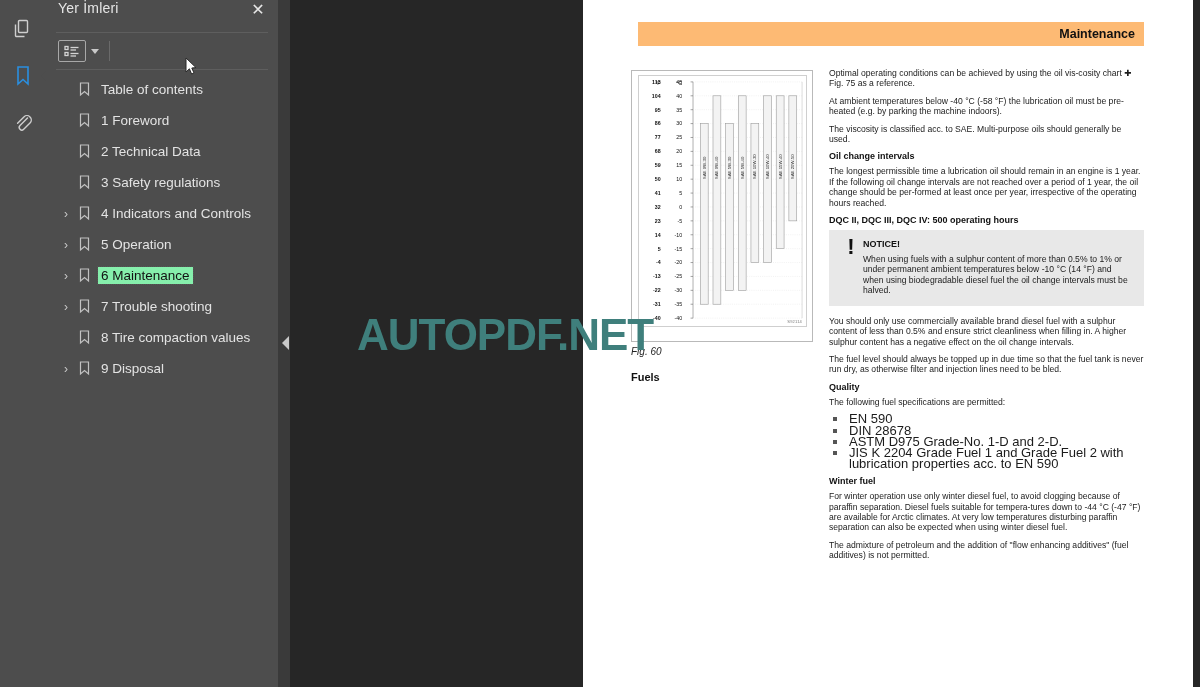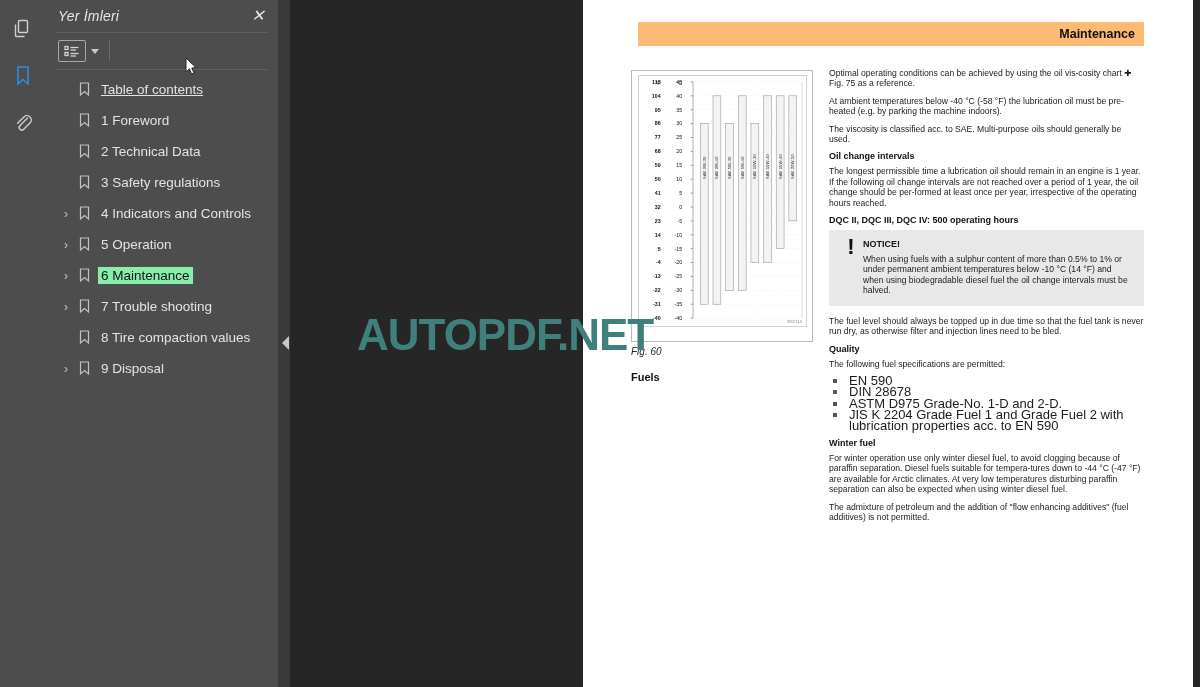--- a/index.html
+++ b/index.html
@@ -25,22 +25,22 @@
     content:"";position:absolute;right:-14px;top:50%;transform:translateY(-50%);
     width:0;height:0;border-top:13px solid transparent;border-bottom:13px solid transparent;
     border-right:13px solid #4d4d4d;
   }
   
   #bookmark-panel{
     position:absolute;left:46px;top:0;width:232px;height:687px;
     background:#4d4d4d;box-sizing:border-box;
   }
   #panel-header{
-    height:32px;display:flex;align-items:center;
-    padding:0 10px 0 12px;box-sizing:border-box;font-style:italic;
+    height:32px;display:flex;
+    padding:0 10px 0 12px;box-sizing:border-box;
   }
   #panel-title{
     color:#e6e6e6;font-size:14px;flex:1;letter-spacing:.2px;
   }
   #panel-close{
     color:#e6e6e6;font-size:16px;line-height:1;cursor:pointer;
     width:20px;height:20px;display:flex;align-items:center;justify-content:center;
   }
   .panel-rule{
     height:1px;background:#5e5e5e;margin:0 10px;
@@ -70,21 +70,21 @@
     width:16px;height:16px;flex:0 0 16px;display:flex;align-items:center;justify-content:center;
     color:#c8c8c8;font-size:12px;
   }
   .bm-caret.empty{visibility:hidden;}
   .bm-ico{
     width:20px;flex:0 0 20px;display:flex;align-items:center;justify-content:center;margin-right:4px;
   }
   .bm-label{
     color:#e3e3e3;font-size:13.5px;white-space:nowrap;padding:1px 3px;
   }
-  .bm-row.link .bm-label{text-decoration:underline;}
+  .bm-row.link .bm-label{}
   .bm-row.selected .bm-label{
     background:#86efac;color:#121212;outline:1px dotted #555;
   }
   
   #panel-edge{
     position:absolute;left:278px;top:0;width:12px;height:687px;background:#3a3a3a;
   }
   #collapse-handle{
     position:absolute;left:282px;top:336px;width:0;height:0;
     border-top:7px solid transparent;border-bottom:7px solid transparent;
@@ -429,20 +429,21 @@
       <h4>DQC II, DQC III, DQC IV: 500 operating hours</h4>
 
       <div id="notice-box">
         <div id="notice-bang">!</div>
         <div id="notice-body">
           <h4>NOTICE!</h4>
           <p>When using fuels with a sulphur content of more than 0.5% to 1% or under permanent ambient temperatures below -10 °C (14 °F) and when using biodegradable diesel fuel the oil change intervals must be halved.</p>
         </div>
       </div>
 
+      <p>You should only use commercially available brand diesel fuel with a sulphur content of less than 0.5% and ensure strict cleanliness when filling in. A higher sulphur content has a negative effect on the oil change intervals.</p>
       <p>The fuel level should always be topped up in due time so that the fuel tank is never run dry, as otherwise filter and injection lines need to be bled.</p>
 
       <h4>Quality</h4>
       <p>The following fuel specifications are permitted:</p>
       <ul class="speclist" id="spec-list">
           <li>EN 590</li>
           <li>DIN 28678</li>
           <li>ASTM D975 Grade-No. 1-D and 2-D.</li>
           <li>JIS K 2204 Grade Fuel 1 and Grade Fuel 2 with lubrication properties acc. to EN 590</li>
         </ul>

